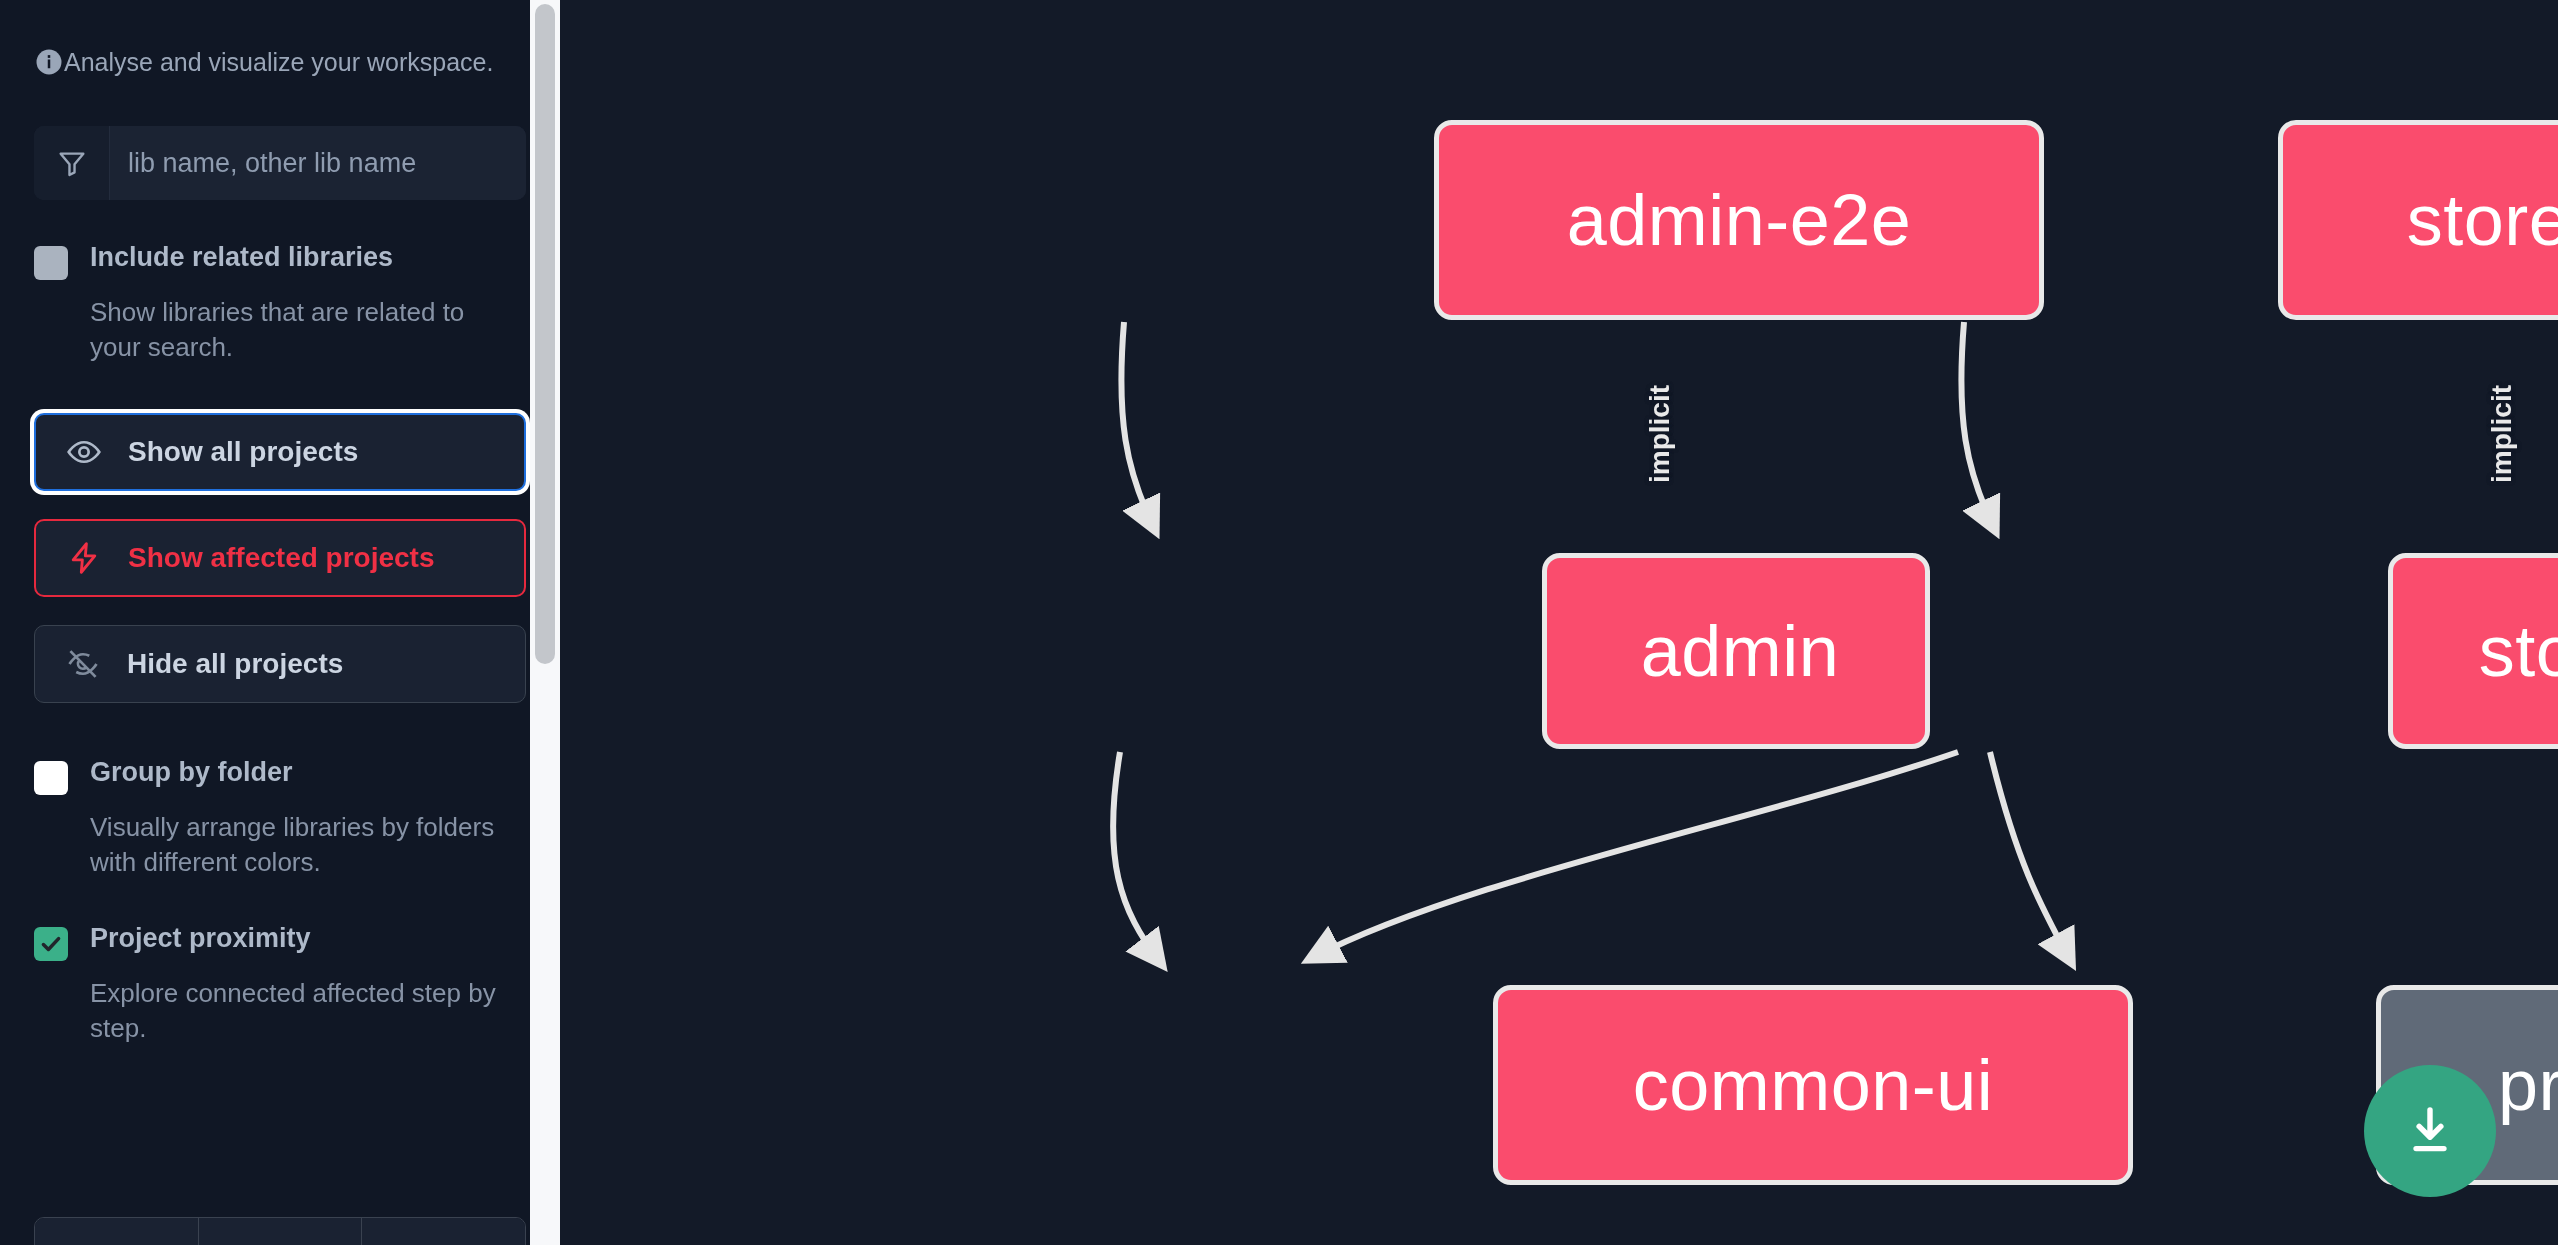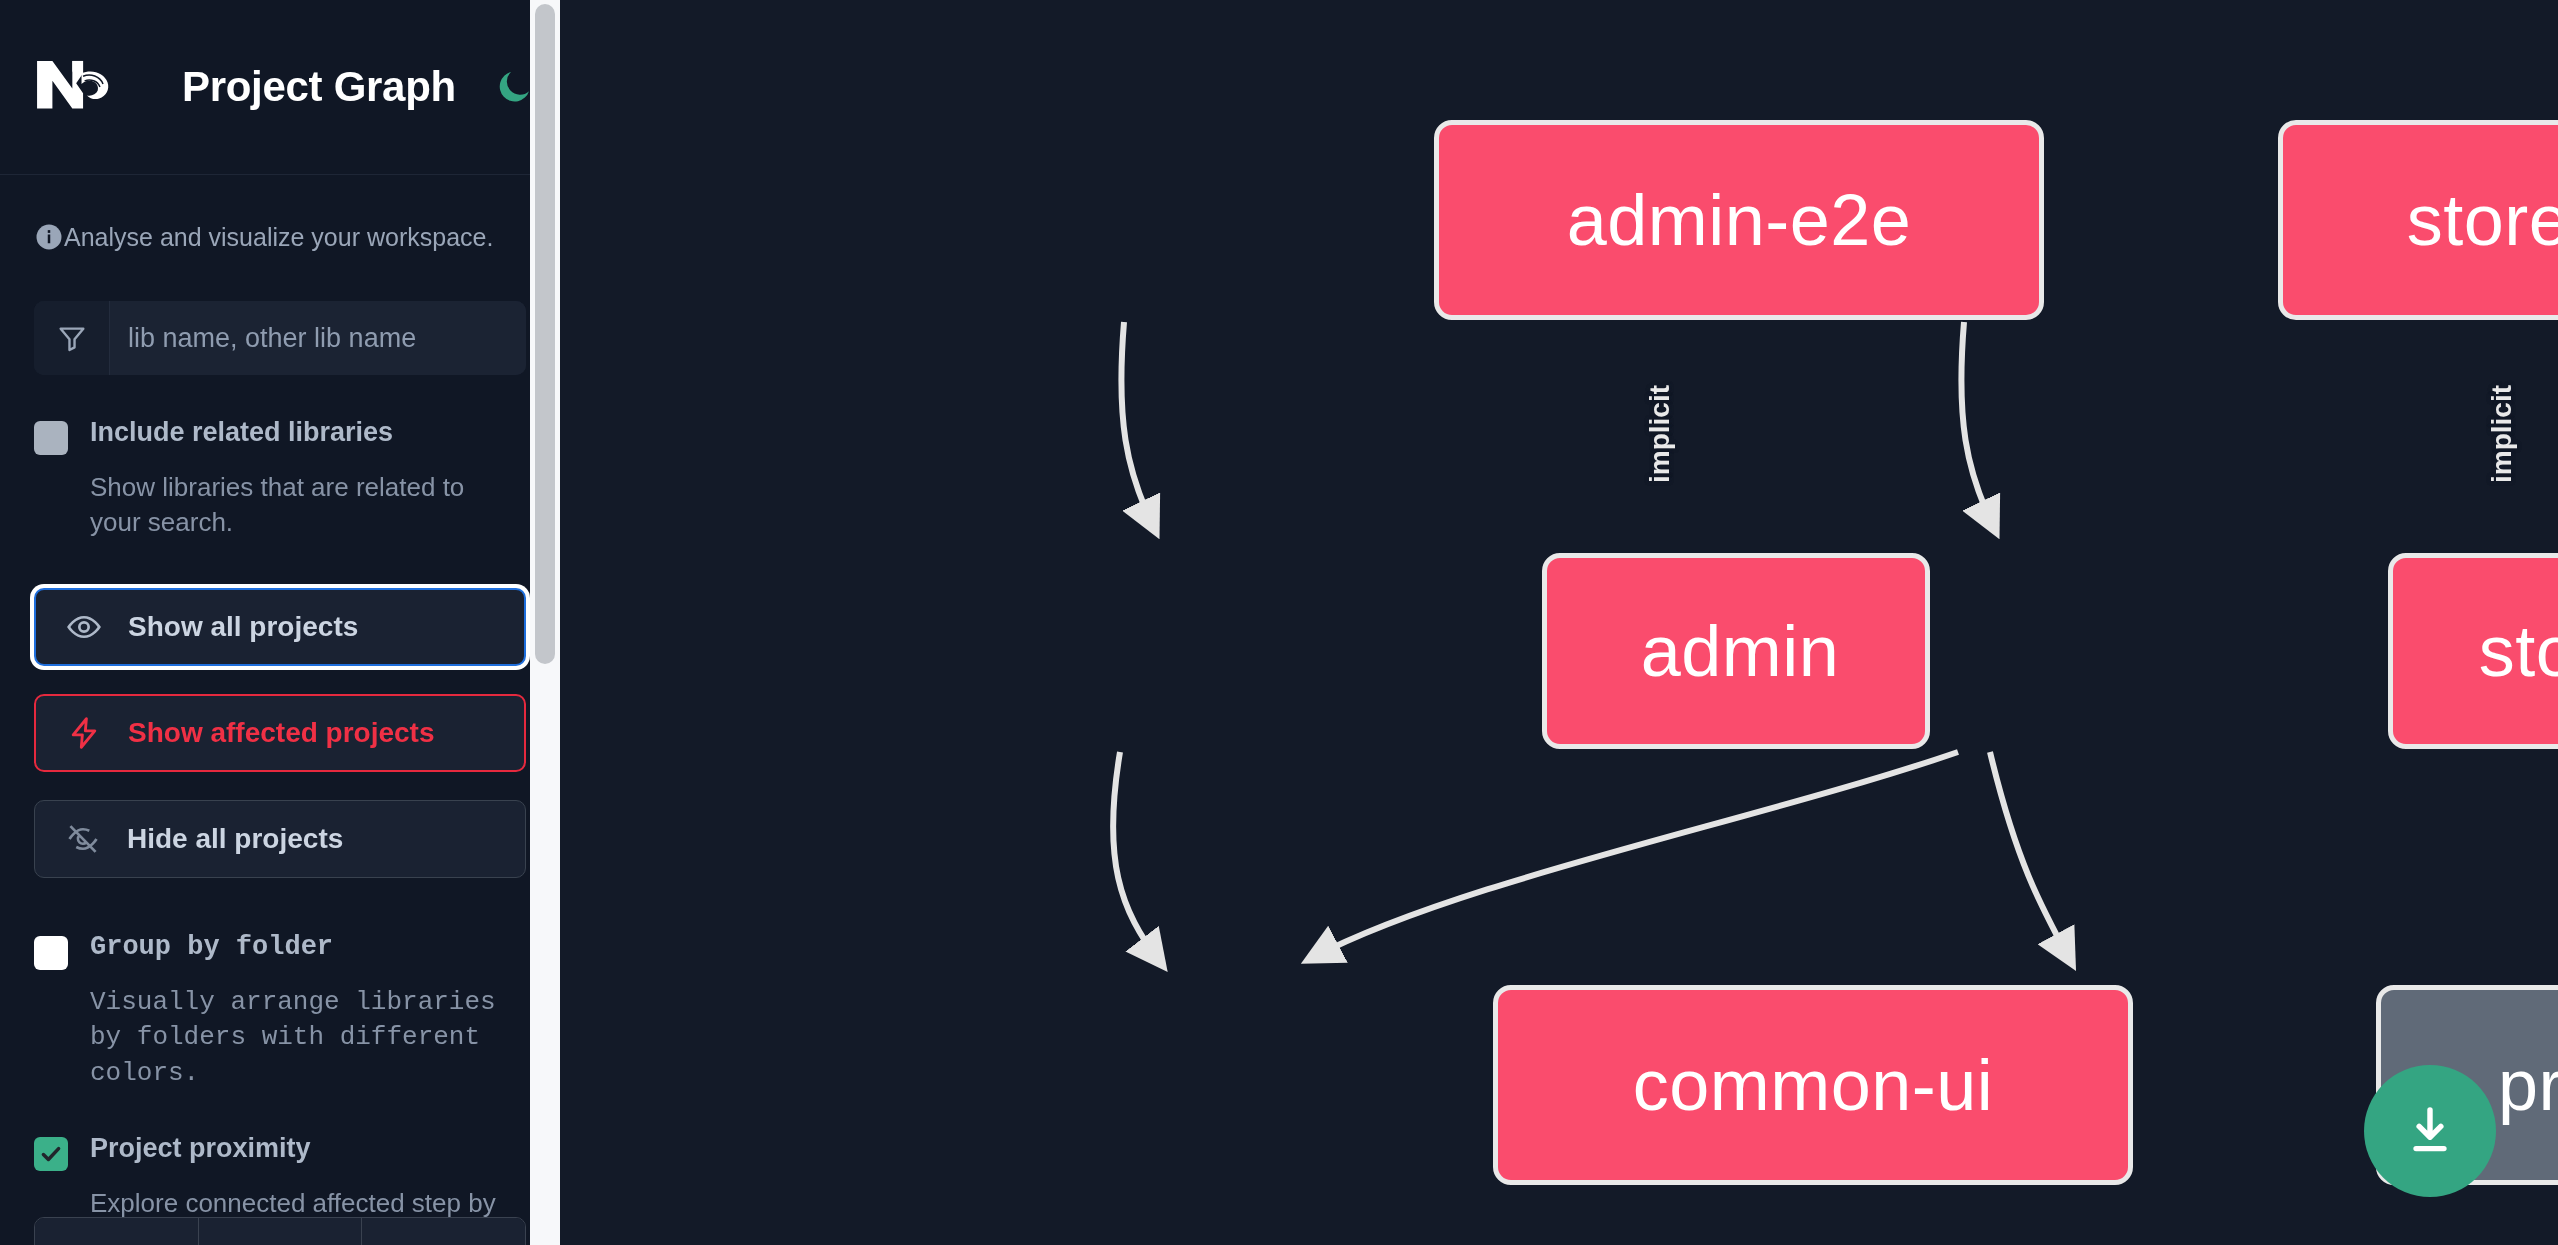--- a/index.html
+++ b/index.html
@@ -188,36 +188,20 @@
     border: 0;
   }
 </style>
 </head>
 <body>
 
 <div id="root">
 
   <aside id="sidebar">
 
-    <div class="sb-header">
-      <span class="nx-logo">
-        <svg viewBox="0 0 120 80" width="92" height="62" xmlns="http://www.w3.org/2000/svg">
-          <path fill="#ffffff" d="M4 6h20l26 36V6h14v16l-9 13 9 13v20H50L24 32v36H4z"></path>
-          <rect fill="#ffffff" x="50" y="6" width="14" height="14"></rect>
-          <path fill="#ffffff" d="M62 22c14-6 30 0 34 12 3 9-2 18-11 21-6 2-12 0-16-4 6 1 12-1 14-6 2-6-2-12-9-13-5-1-9 1-12 4z"></path>
-          <path fill="none" stroke="#101725" stroke-width="2" d="M64 26c10-4 22 0 26 10M66 32c8-3 17 0 20 8"></path>
-        </svg>
-      </span>
-      <span class="sb-title">Project Graph</span>
-      <span class="theme-toggle">
-        <svg viewBox="0 0 24 24" width="40" height="40" xmlns="http://www.w3.org/2000/svg">
-          <path fill="#34a582" d="M21 14.5A9 9 0 1 1 10.2 3a7.2 7.2 0 0 0 10.8 11.5z"></path>
-        </svg>
-      </span>
-    </div>
 
     <div class="sb-body">
 
       <div class="info-row">
         <span class="info-icon">
           <svg viewBox="0 0 24 24" width="30" height="30" xmlns="http://www.w3.org/2000/svg">
             <circle cx="12" cy="12" r="10" fill="#9aa6b8"></circle>
             <rect x="11" y="10" width="2" height="7" fill="#101725"></rect>
             <rect x="11" y="6.5" width="2" height="2.2" fill="#101725"></rect>
           </svg>
@@ -267,21 +251,21 @@
             <svg viewBox="0 0 24 24" width="36" height="36" xmlns="http://www.w3.org/2000/svg">
               <path fill="none" stroke="#7f8b9c" stroke-width="1.8" d="M3 12s4-6.5 9-6.5c1.6 0 3 .4 4.2 1M21 12s-4 6.5-9 6.5c-1.7 0-3.2-.5-4.5-1.2"></path>
               <path fill="none" stroke="#7f8b9c" stroke-width="1.8" d="M9.6 9.7a3.2 3.2 0 0 0 4.6 4.5"></path>
               <line x1="3.6" y1="3.4" x2="20.4" y2="20.6" stroke="#7f8b9c" stroke-width="1.8"></line>
             </svg>
           </span>
           <span class="lbl">Hide all projects</span>
         </div>
       </div>
 
-      <div class="check-block" style="margin-top:52px;font-family:Liberation Mono, monospace;">
+      <div class="check-block" style="margin-top:52px;">
         <span class="cbox white"></span>
         <span class="check-texts">
           <span class="check-title">Group by folder</span>
           <span class="check-desc">Visually arrange libraries by folders with different colors.</span>
         </span>
       </div>
 
       <div class="check-block tight" style="margin-top:40px;">
         <span class="cbox green">
           <svg viewBox="0 0 24 24" xmlns="http://www.w3.org/2000/svg">

